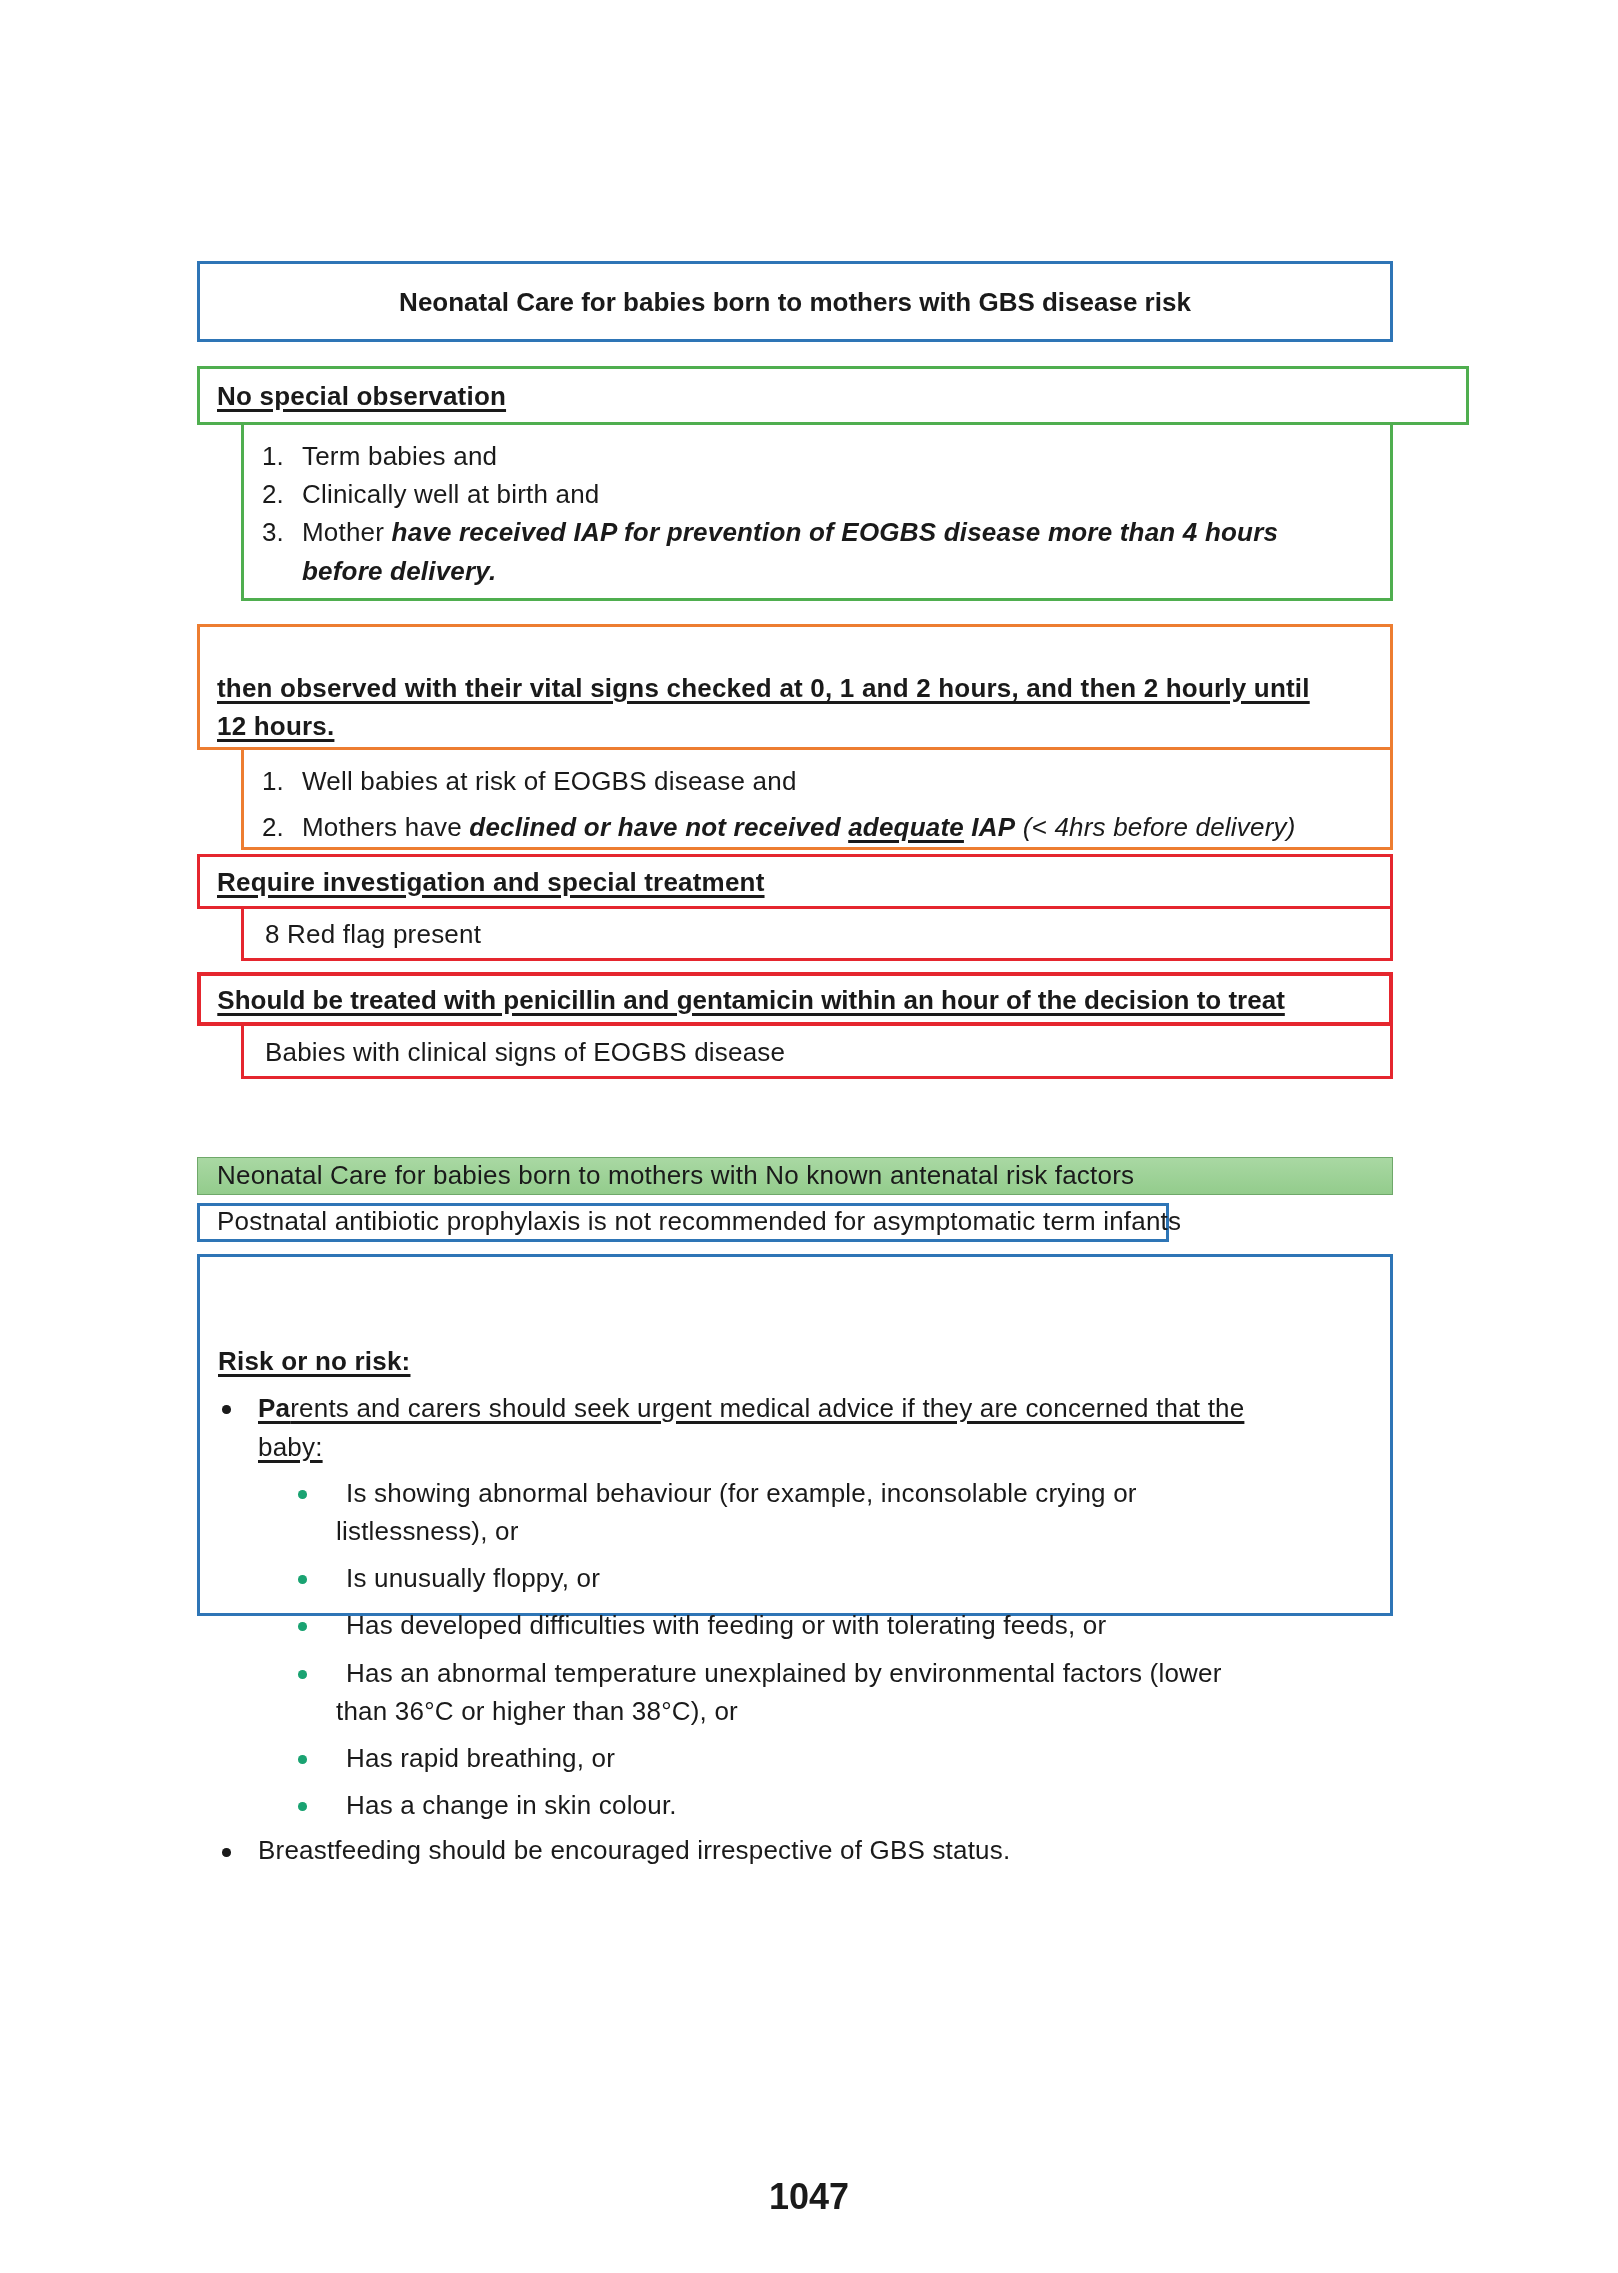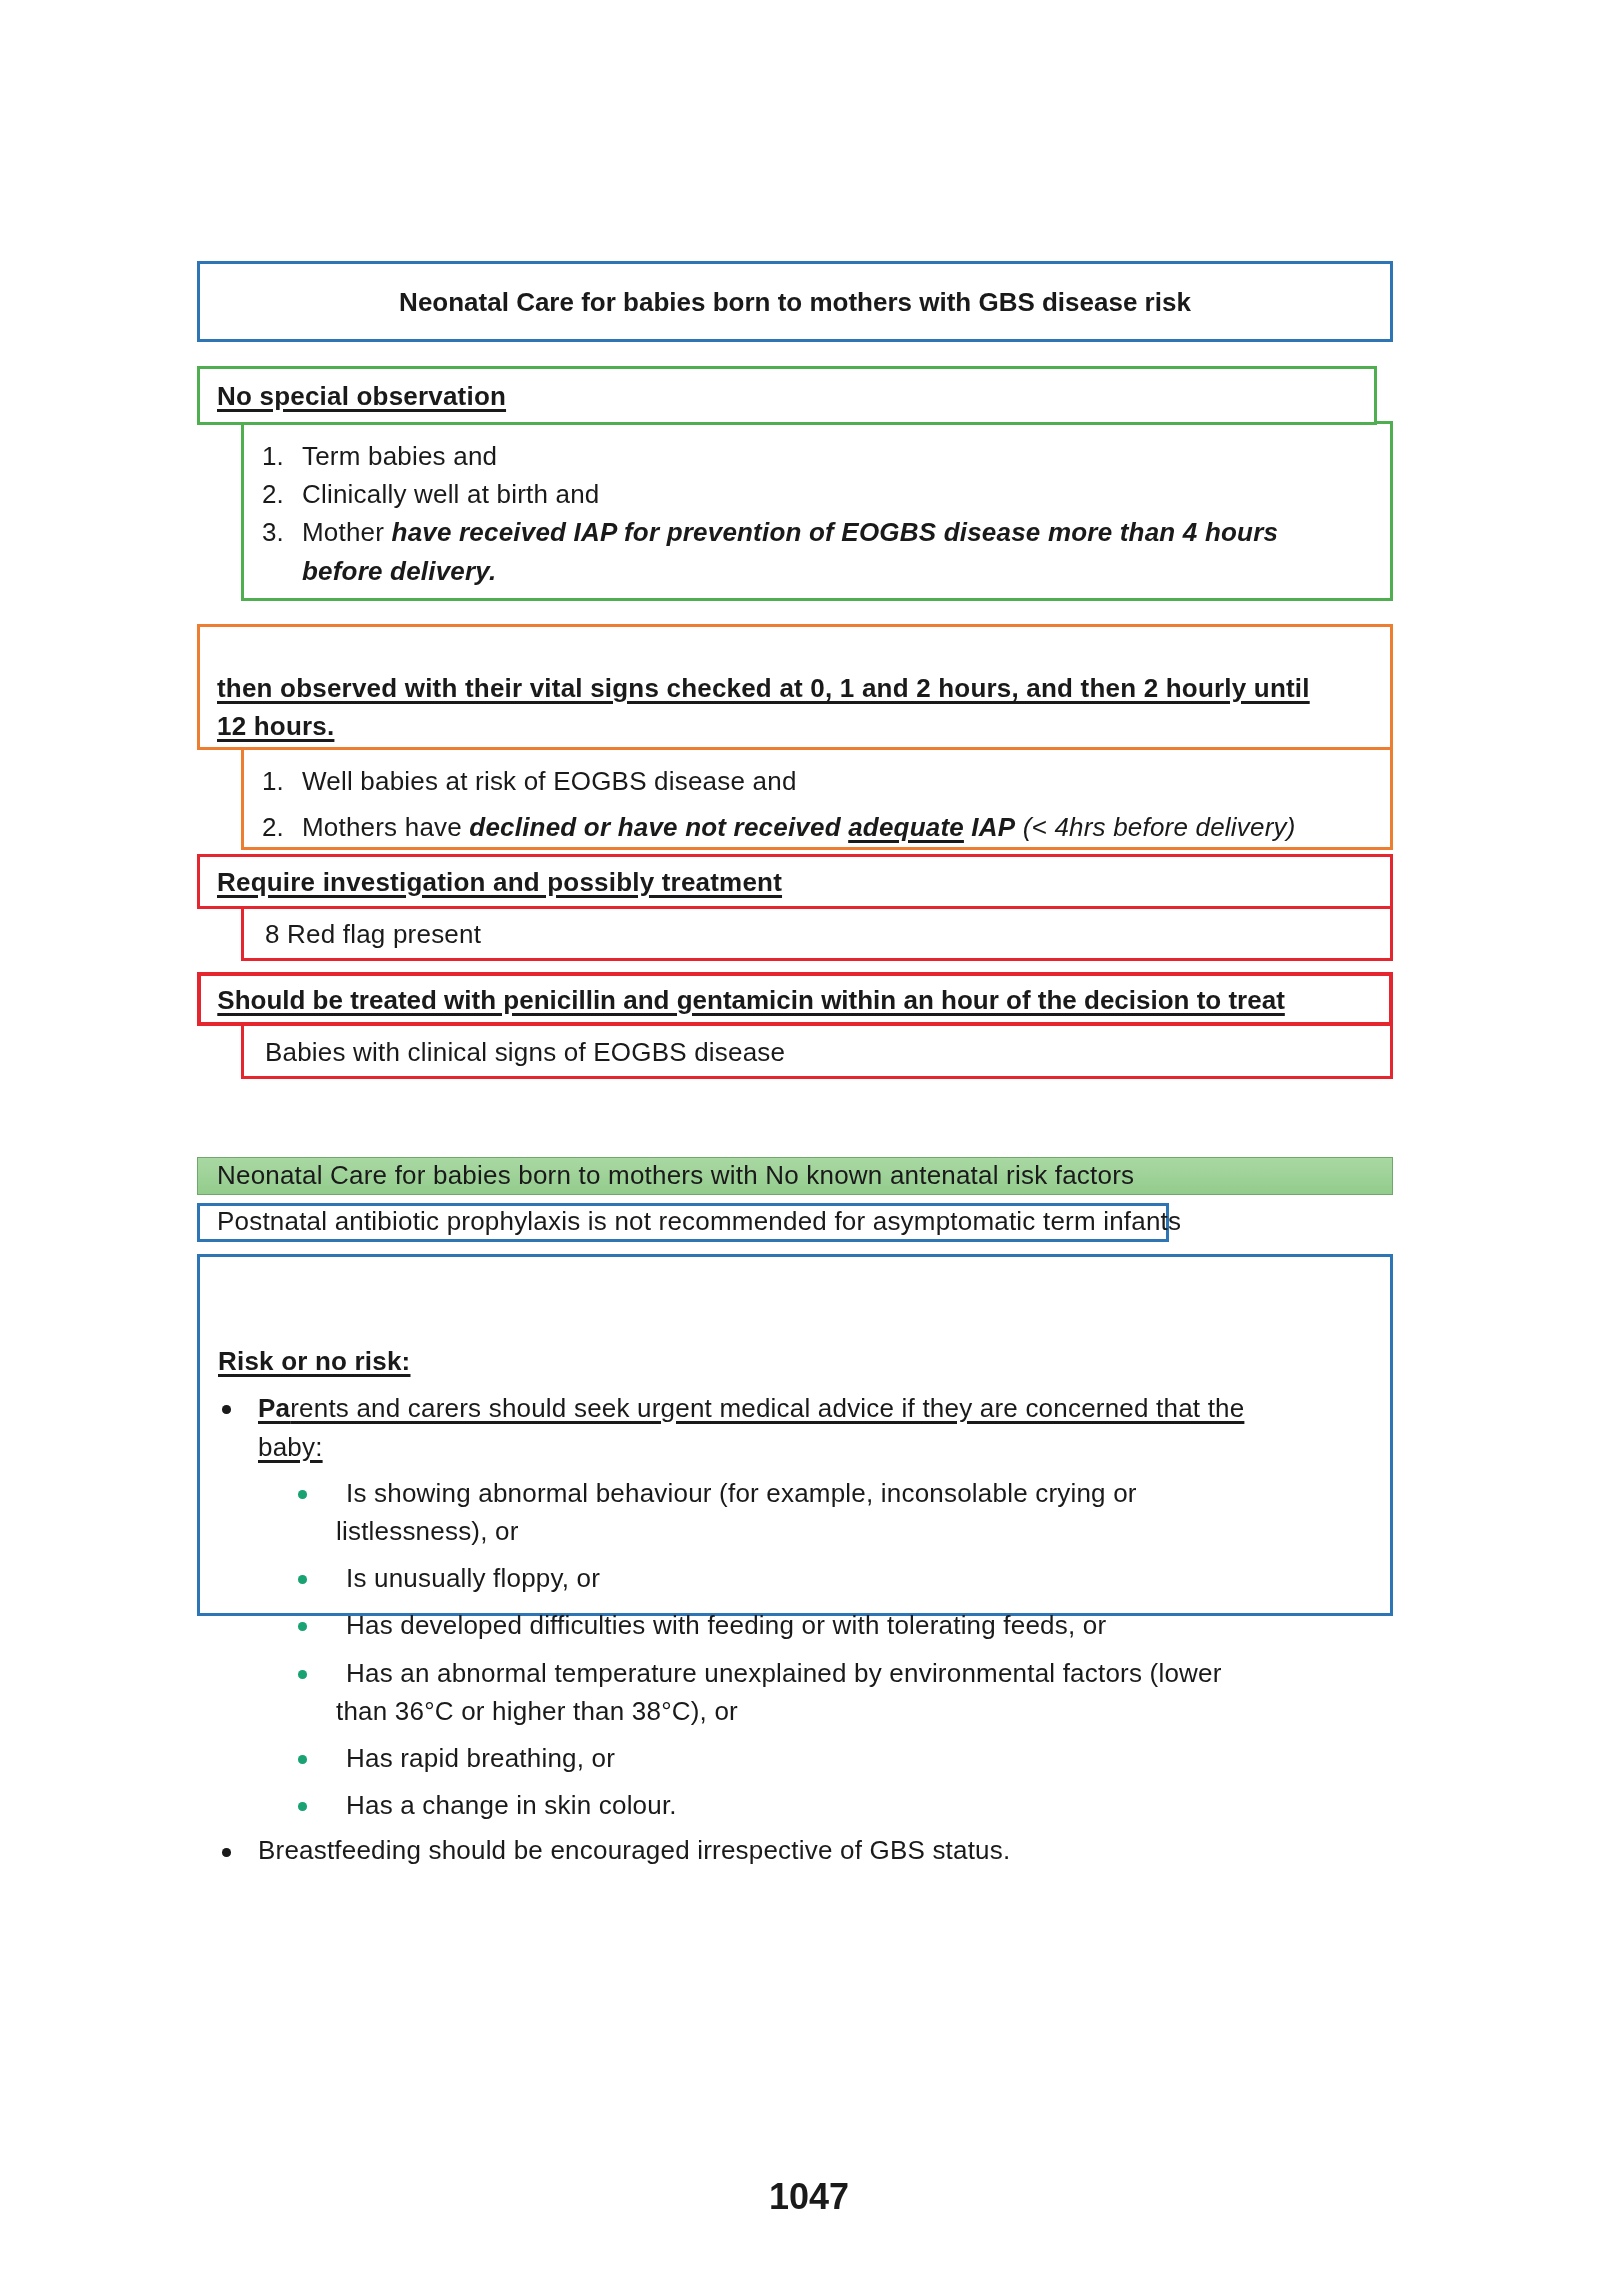--- a/index.html
+++ b/index.html
@@ -30,21 +30,21 @@
     .pagenum { position: absolute; font-weight: bold; font-size: 36px; line-height: 38px; }
   </style>
 </head>
 <body>
 
 <div class="box blue" data-name="section1-title-box" style="left:197px;top:261px;width:1196px;height:81px;">
   <div class="abs" data-name="section1-title" style="left:0;right:0;top:19px;text-align:center;font-weight:bold;font-size:26px;line-height:38px;">Neonatal Care for babies born to mothers with GBS disease risk</div>
 </div>
 
 <div class="box green" data-name="no-special-items-box" style="left:241px;top:421px;width:1152px;height:180px;"></div>
-<div class="box green" data-name="no-special-heading-box" style="left:197px;top:366px;width:1180px;height:59px;">
+<div class="box green" data-name="no-special-heading-box" style="left:197px;top:366px;width:1272px;height:59px;">
   <div class="txt hdr" data-name="no-special-heading" style="left:17px;top:7.6px;">No special observation</div>
 </div>
 <div class="num" data-name="list-number" style="left:262px;top:437px;">1.</div>
 <div class="txt" data-name="list-item" style="left:302px;top:437px;">Term babies and</div>
 <div class="num" data-name="list-number" style="left:262px;top:475px;">2.</div>
 <div class="txt" data-name="list-item" style="left:302px;top:475px;">Clinically well at birth and</div>
 <div class="num" data-name="list-number" style="left:262px;top:513px;">3.</div>
 <div class="txt" data-name="list-item" style="left:302px;top:513px;">
   <span data-name="list-item-prefix">Mother </span><span class="bi" data-name="list-item-emphasis">have received IAP for prevention of EOGBS disease more than 4 hours</span>
 </div>
@@ -59,21 +59,21 @@
 <div class="txt" data-name="list-item" style="left:302px;top:762px;">Well babies at risk of EOGBS disease and</div>
 <div class="num" data-name="list-number" style="left:262px;top:808px;">2.</div>
 <div class="txt" data-name="list-item" style="left:302px;top:808px;">
   <span data-name="list-item-prefix">Mothers have </span><span class="bi" data-name="list-item-emphasis">declined or have not received </span><span class="bi u" data-name="list-item-underlined">adequate</span><span class="bi" data-name="list-item-emphasis-2"> IAP</span><span class="it" data-name="list-item-suffix"> (&lt; 4hrs before delivery)</span>
 </div>
 
 <div class="box red" data-name="require-body-box" style="left:241px;top:904px;width:1152px;height:57px;">
   <div class="txt" data-name="require-body" style="left:21px;top:7.6px;">8 Red flag present</div>
 </div>
 <div class="box red" data-name="require-heading-box" style="left:197px;top:854px;width:1196px;height:55px;">
-  <div class="txt hdr" data-name="require-heading" style="left:17px;top:5.7px;">Require investigation and possibly treatment</div>
+  <div class="txt hdr" data-name="require-heading" style="left:17px;top:5.7px;">Require investigation and special treatment</div>
 </div>
 
 <div class="box red" data-name="treated-body-box" style="left:241px;top:1022px;width:1152px;height:57px;">
   <div class="txt" data-name="treated-body" style="left:21px;top:7.6px;">Babies with clinical signs of EOGBS disease</div>
 </div>
 <div class="box red" data-name="treated-heading-box" style="left:197px;top:972px;width:1196px;height:54px;border-width:4.8px;">
   <div class="txt hdr" data-name="treated-heading" style="left:16.3px;top:4.8px;letter-spacing:0;">Should be treated with penicillin and gentamicin within an hour of the decision to treat</div>
 </div>
 
 <div class="greenfill" data-name="section2-title-box" style="left:197px;top:1157px;width:1196px;height:38px;">

